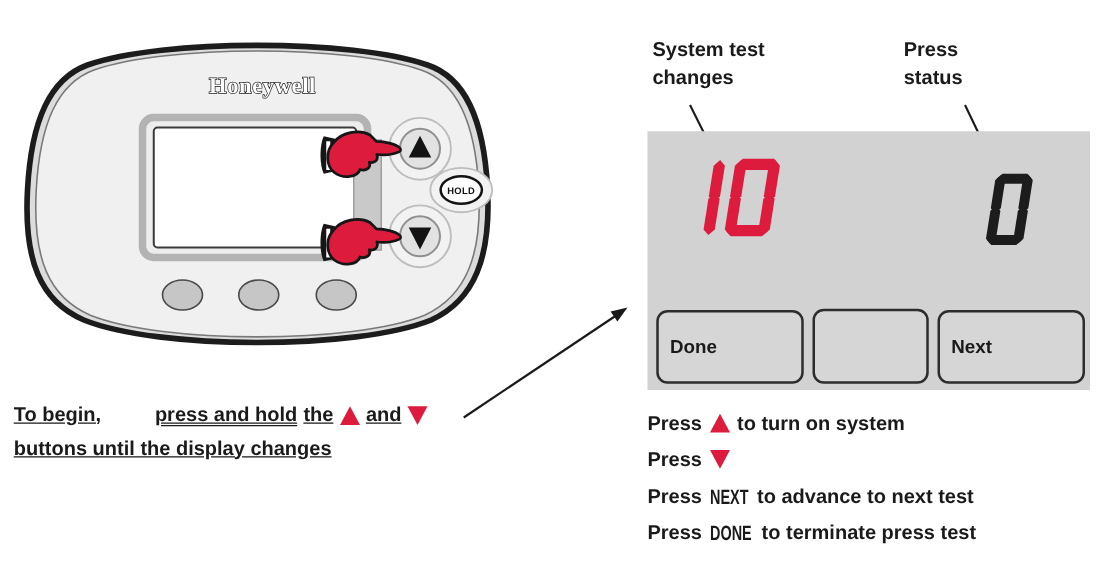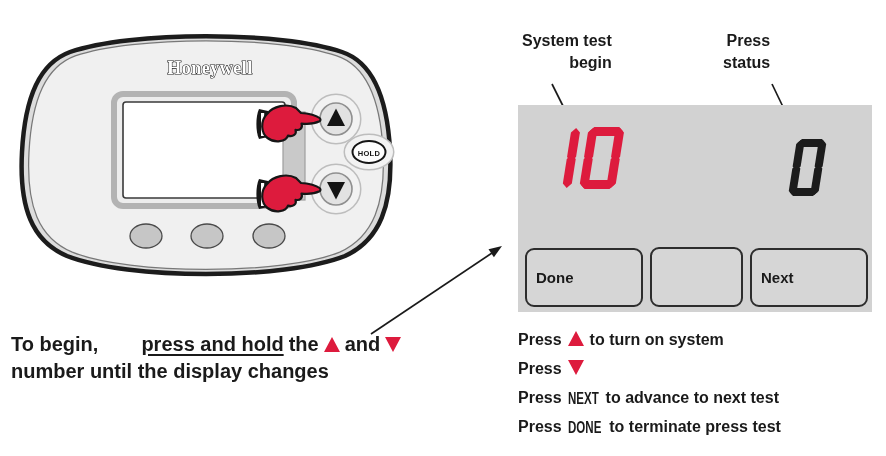--- a/index.html
+++ b/index.html
@@ -5,41 +5,41 @@
   :root{ --red:#dd1b3d; --ink:#1a1a1a; }
   html,body{margin:0;padding:0;background:#fff;}
   .canvas{
     position:relative;width:886px;height:456px;background:#fff;overflow:hidden;
     font-family:"Liberation Sans",sans-serif;color:var(--ink);
   }
   .abs{position:absolute;}
   svg{display:block;}
 
   
-  .callout{font-weight:700;font-size:16px;line-height:22px;text-align:right;}
+  .callout{font-weight:700;font-size:16px;line-height:22px;}
   .callout-test{left:522px;top:30px;}
   .callout-status{left:723px;top:30px;}
 
   
   .panel{left:518px;top:105px;width:354px;height:207px;background:#d2d2d2;}
   .disp-btn{
     position:absolute;top:143px;height:59px;box-sizing:border-box;
     border:2px solid #2d2d2d;border-radius:9px;background:#d6d6d6;
     display:flex;align-items:center;padding-left:9px;
     font-weight:700;font-size:15px;color:#1a1a1a;
   }
   .btn-done{left:7px;width:118px;}
   .btn-mid{left:132px;width:93px;top:142px;height:60px;}
   .btn-next{left:232px;width:118px;}
   .seg-svg{position:absolute;overflow:visible;}
   .seg-test{left:17px;top:22px;}
   .seg-status{left:270px;top:34px;}
 
   
-  .caption{left:11px;top:334px;font-weight:700;font-size:20px;}
+  .caption{left:11px;top:322px;font-weight:700;font-size:16px;text-decoration:underline;}
   .cap-row{display:flex;align-items:center;gap:5px;height:21px;white-space:pre;}
   .cap-line2{margin-top:6px;height:21px;display:flex;align-items:center;}
   .underlined{text-decoration:underline;text-underline-offset:3px;margin-left:38px;}
 
   
   .instructions{left:518px;top:331px;font-weight:700;font-size:16px;}
   .instr-row{display:flex;align-items:flex-start;gap:6px;height:29px;white-space:pre;}
 
   
   .tri-up,.tri-down{width:0;height:0;display:inline-block;}
@@ -121,21 +121,21 @@
       <path d="M 1,6 C -2.5,13 -2.5,29 1,36 L 10,34 L 10,8 Z" fill="#161616"></path>
       <rect x="3" y="10" width="3.2" height="23" fill="#ffffff"></rect>
       <path d="M 9,11 C 15,3 29,0 38,5 L 43,10 C 51,10 59,13 61.5,15 C 62.8,16 62.8,17.5 61.5,18.3
                C 57,20.6 49,21.2 43.5,20.6 C 45,24.8 42,27.8 37.5,26.8 C 39,31.2 35,34.2 30,32.6
                C 28,38.6 17,40.6 9.5,35 C 3,30 2,18 9,11 Z" fill="#dd1b3d" stroke="#161616" stroke-width="2.2" stroke-linejoin="round"></path>
     </g>
   </svg>
 
   <div class="abs callout callout-test">
     <div>System test</div>
-    <div>begin</div>
+    <div>changes</div>
   </div>
   <div class="abs callout callout-status">
     <div>Press</div>
     <div>status</div>
   </div>
 
   <div class="abs panel" style="background: rgb(210, 210, 210);">
     <svg class="seg-svg seg-test" width="95" height="63">
         <g transform="translate(9.8 0) skewX(-9)">
           <polygon points="31.5,1 36,5.5 36,30 31.5,34.5 27,30 27,5.5" fill="#dd1b3d"></polygon>
@@ -171,21 +171,21 @@
 
   <div class="abs caption">
     <div class="cap-row">
       <span>To begin,</span>
       <span class="underlined">press and hold</span>
       <span>the</span>
       <span class="tri-up"></span>
       <span>and</span>
       <span class="tri-down"></span>
     </div>
-    <div class="cap-line2">number until the display changes</div>
+    <div class="cap-line2">buttons until the display changes</div>
   </div>
 
   <div class="abs instructions">
     <div class="instr-row">
       <span>Press</span>
       <span class="tri-up"></span>
       <span>to turn on system</span>
     </div>
     <div class="instr-row">
       <span>Press</span>

